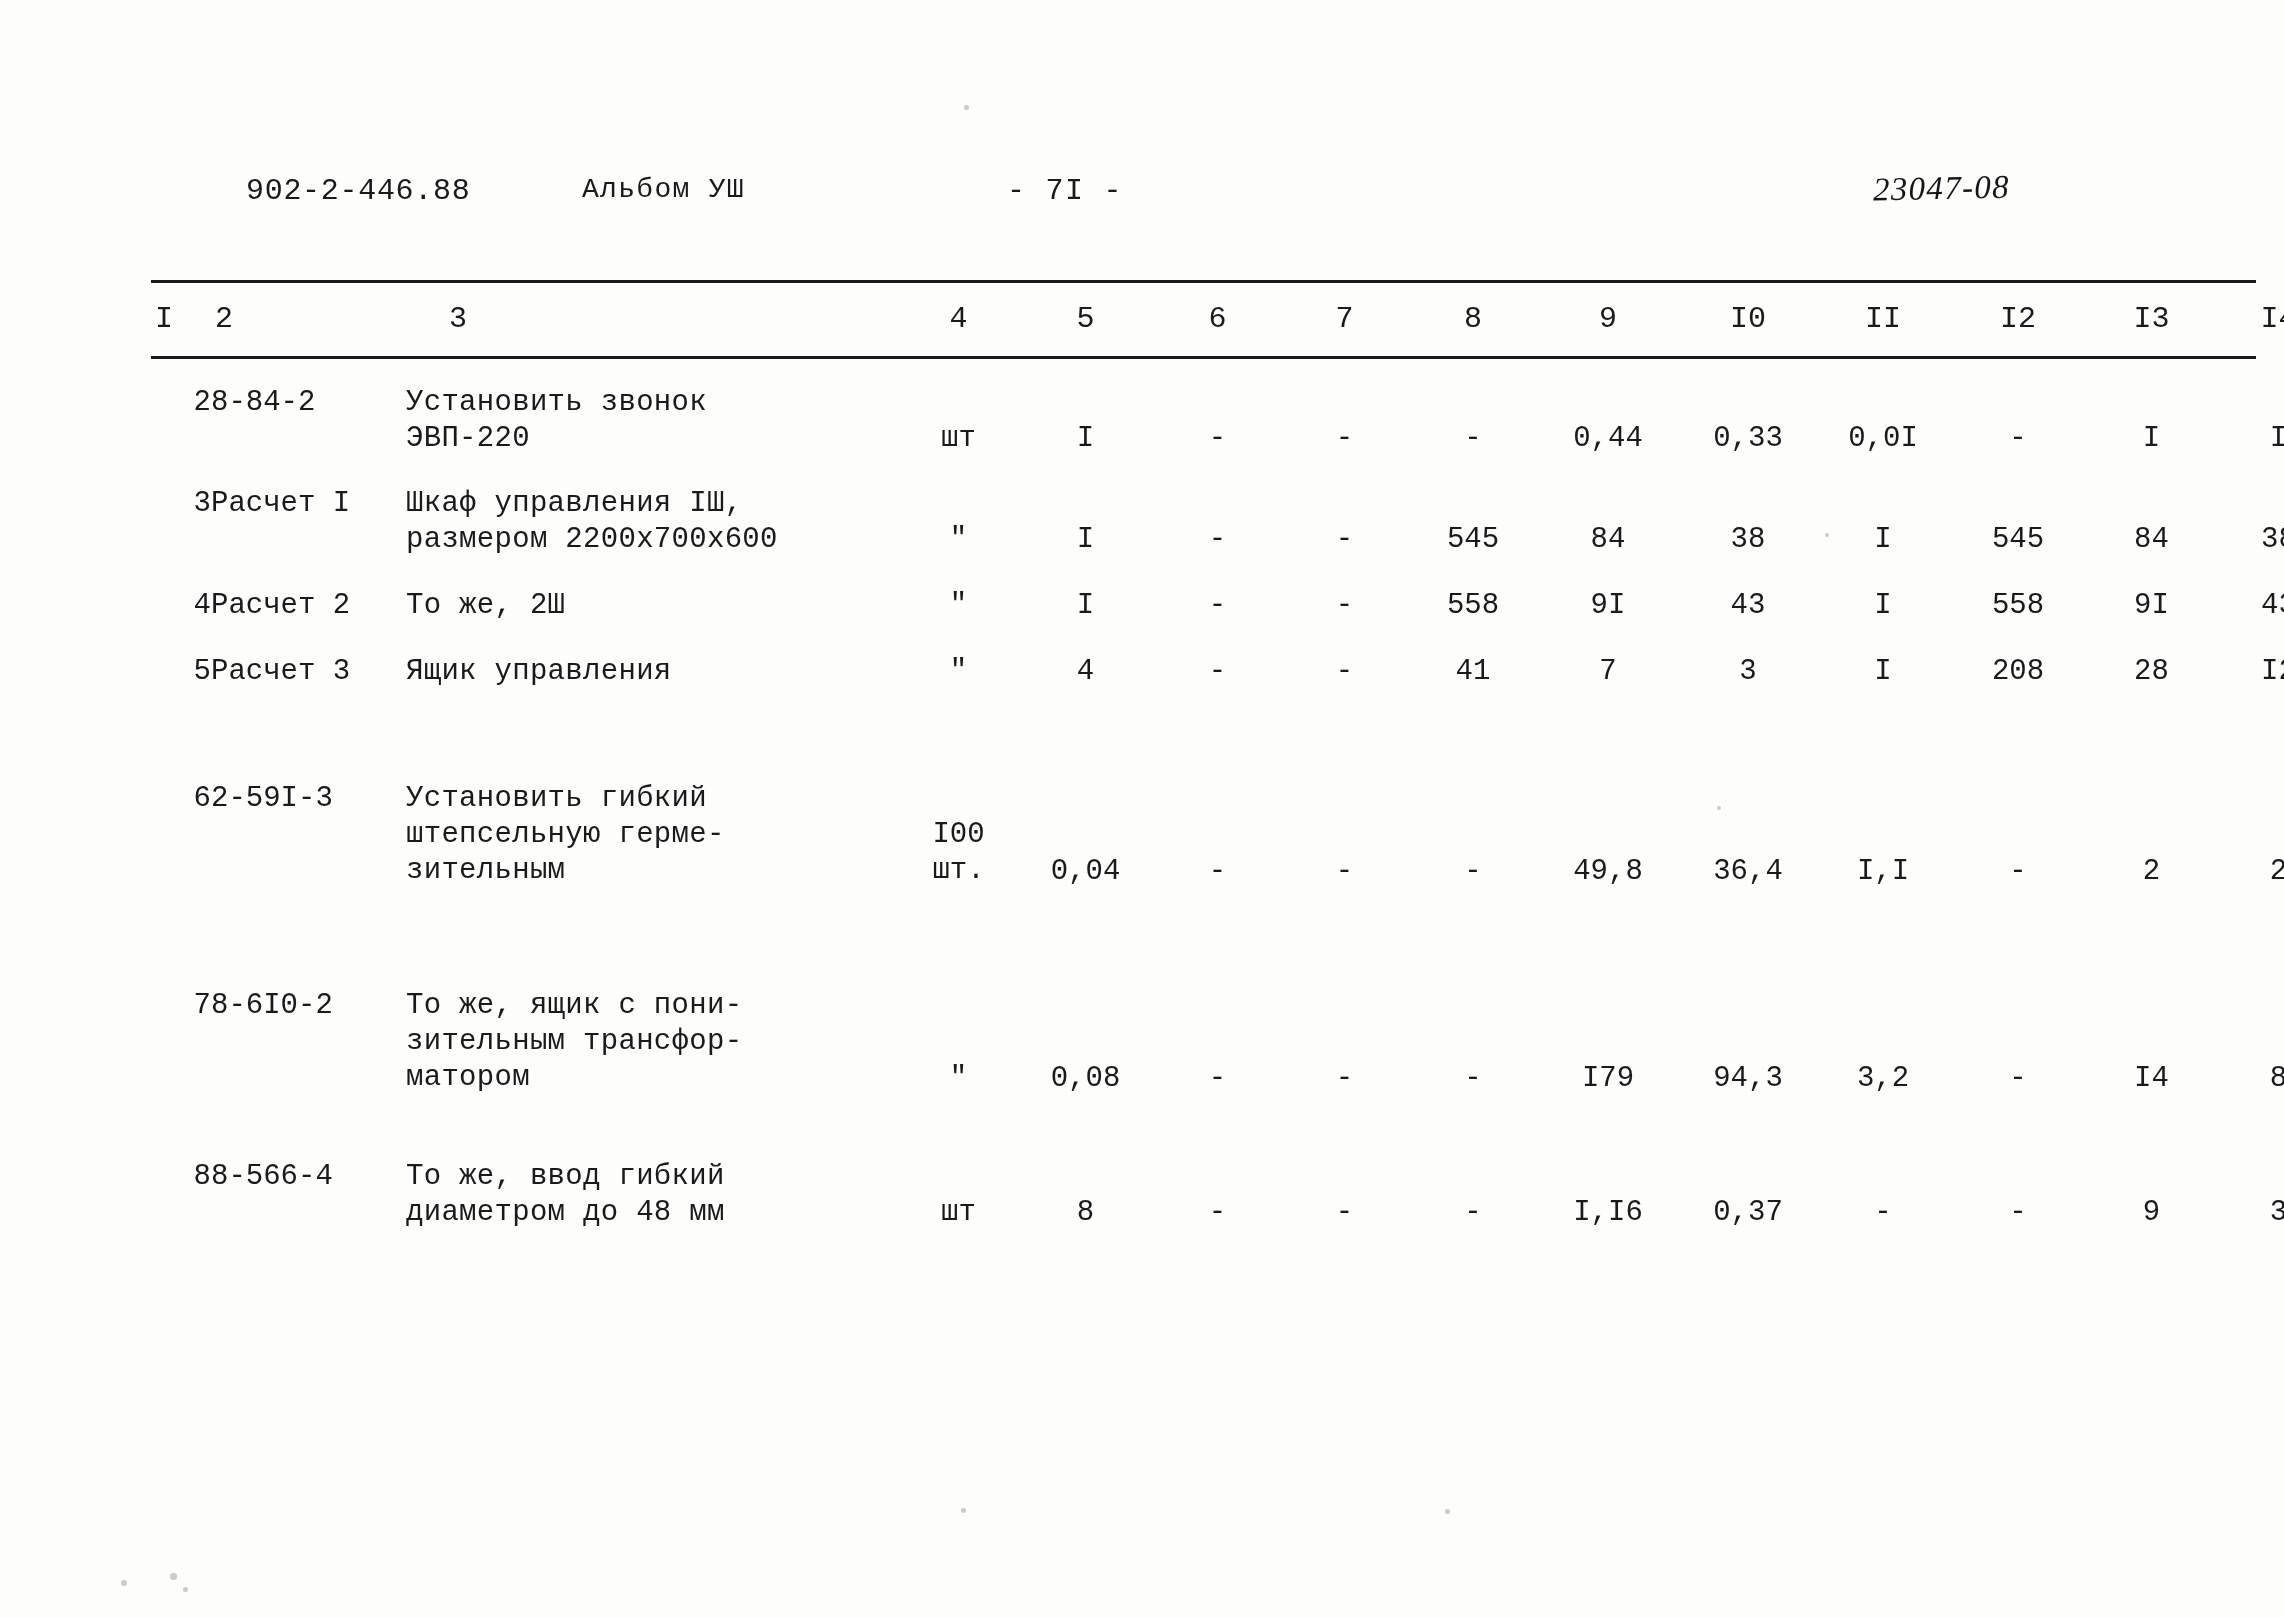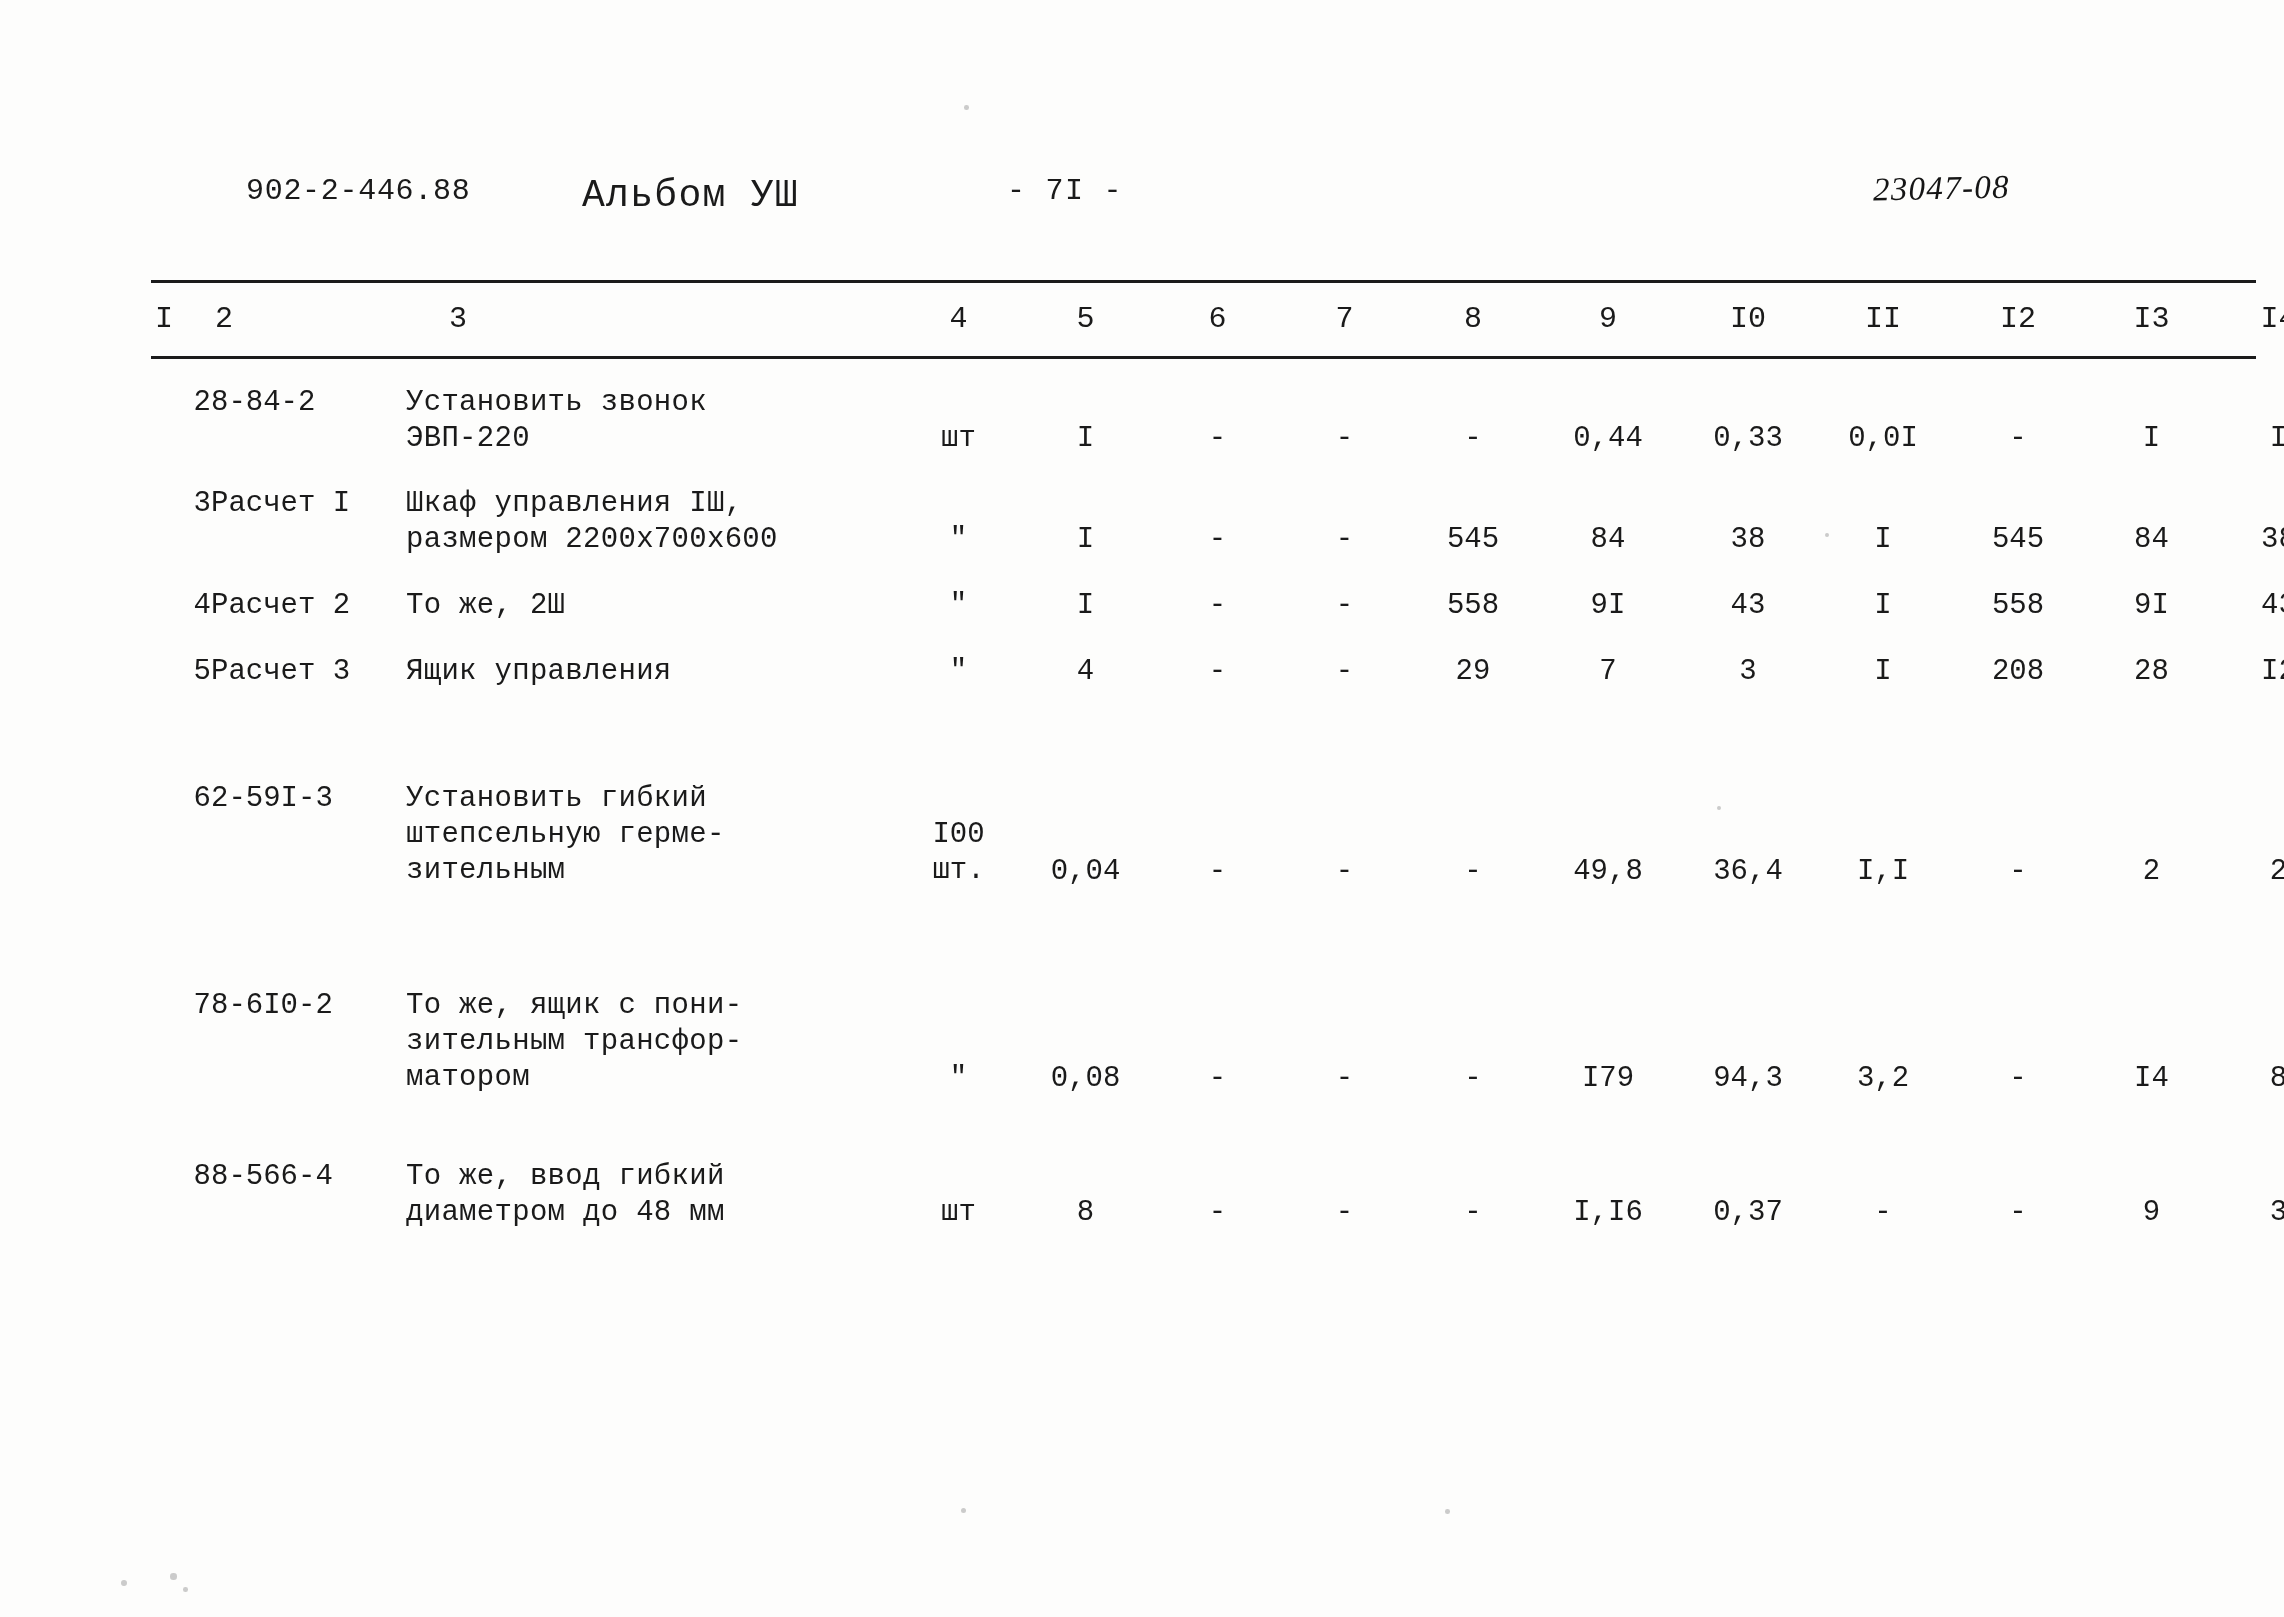--- a/index.html
+++ b/index.html
@@ -36,21 +36,21 @@
     left: 246px;
     top: 0;
     font-size: 30px;
     letter-spacing: 0.7px;
     white-space: nowrap;
   }
   .hdr-album {
     position: absolute;
     left: 582px;
     top: 0;
-    font-size: 38px;
+    font-size: 28px;
     letter-spacing: 1.3px;
     white-space: nowrap;
   }
   .hdr-page {
     position: absolute;
     left: 1007px;
     top: 0;
     font-size: 30px;
     letter-spacing: 1.3px;
     white-space: nowrap;
@@ -395,21 +395,21 @@
             <td class="cell-num">
               <div>4</div>
             </td>
             <td class="cell-num">
               <div>-</div>
             </td>
             <td class="cell-num">
               <div>-</div>
             </td>
             <td class="cell-num">
-              <div>29</div>
+              <div>41</div>
             </td>
             <td class="cell-num">
               <div>7</div>
             </td>
             <td class="cell-num">
               <div>3</div>
             </td>
             <td class="cell-num">
               <div>I</div>
             </td>

